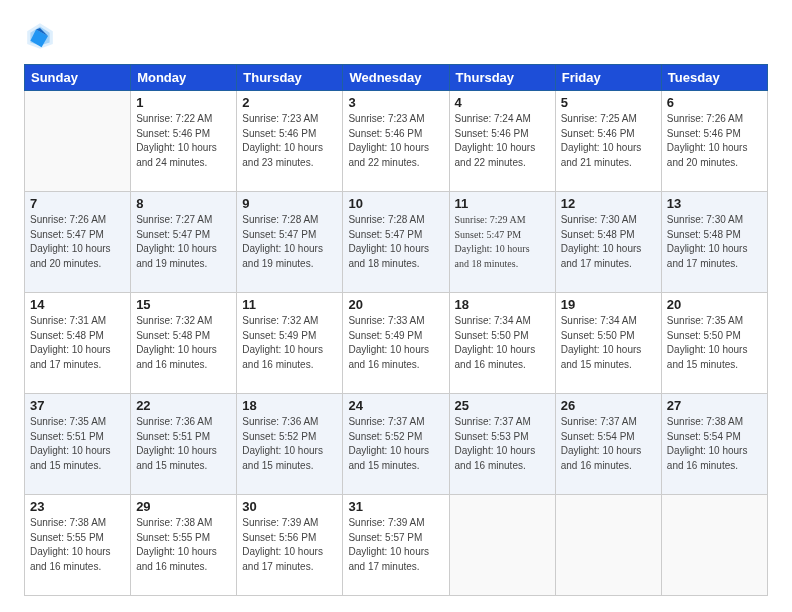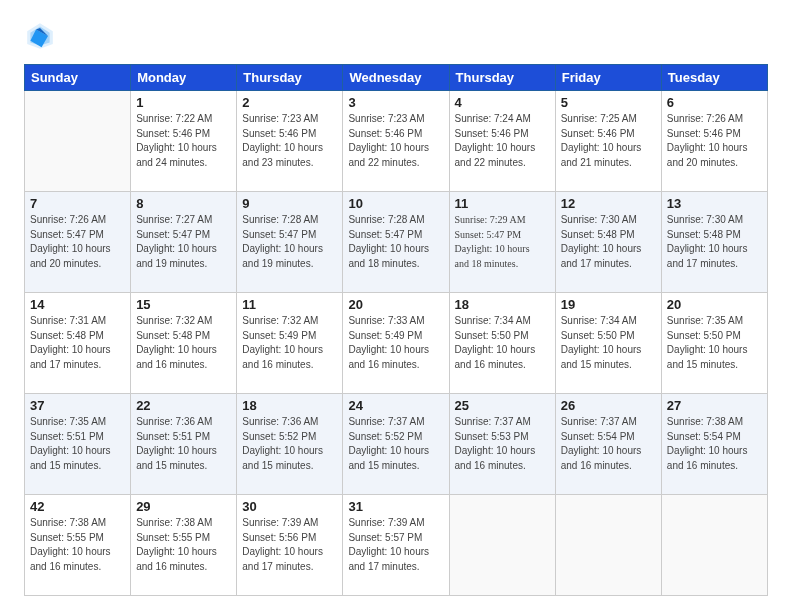--- a/index.html
+++ b/index.html
@@ -333,21 +333,21 @@
           <td>
             <span class="day-number">27</span>
             <div class="day-info" style="white-space: pre-line;">Sunrise: 7:38 AM
 Sunset: 5:54 PM
 Daylight: 10 hours
 and 16 minutes.</div>
           </td>
         </tr>
         <tr>
           <td>
-            <span class="day-number">42</span>
+            <span class="day-number">23</span>
             <div class="day-info" style="white-space: pre-line;">Sunrise: 7:38 AM
 Sunset: 5:55 PM
 Daylight: 10 hours
 and 16 minutes.</div>
           </td>
           <td>
             <span class="day-number">29</span>
             <div class="day-info" style="white-space: pre-line;">Sunrise: 7:38 AM
 Sunset: 5:55 PM
 Daylight: 10 hours

